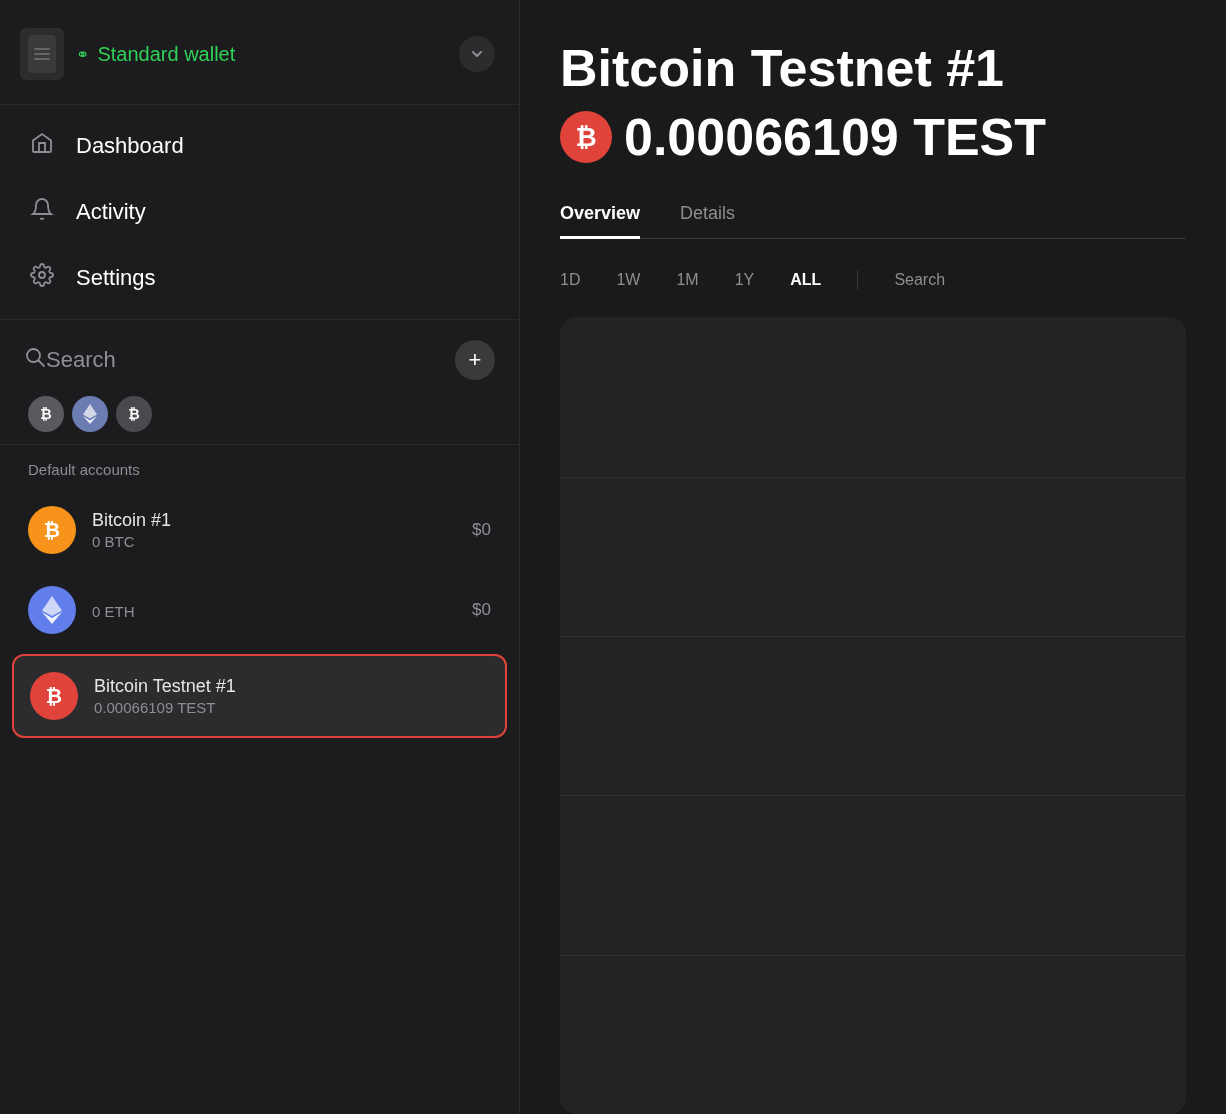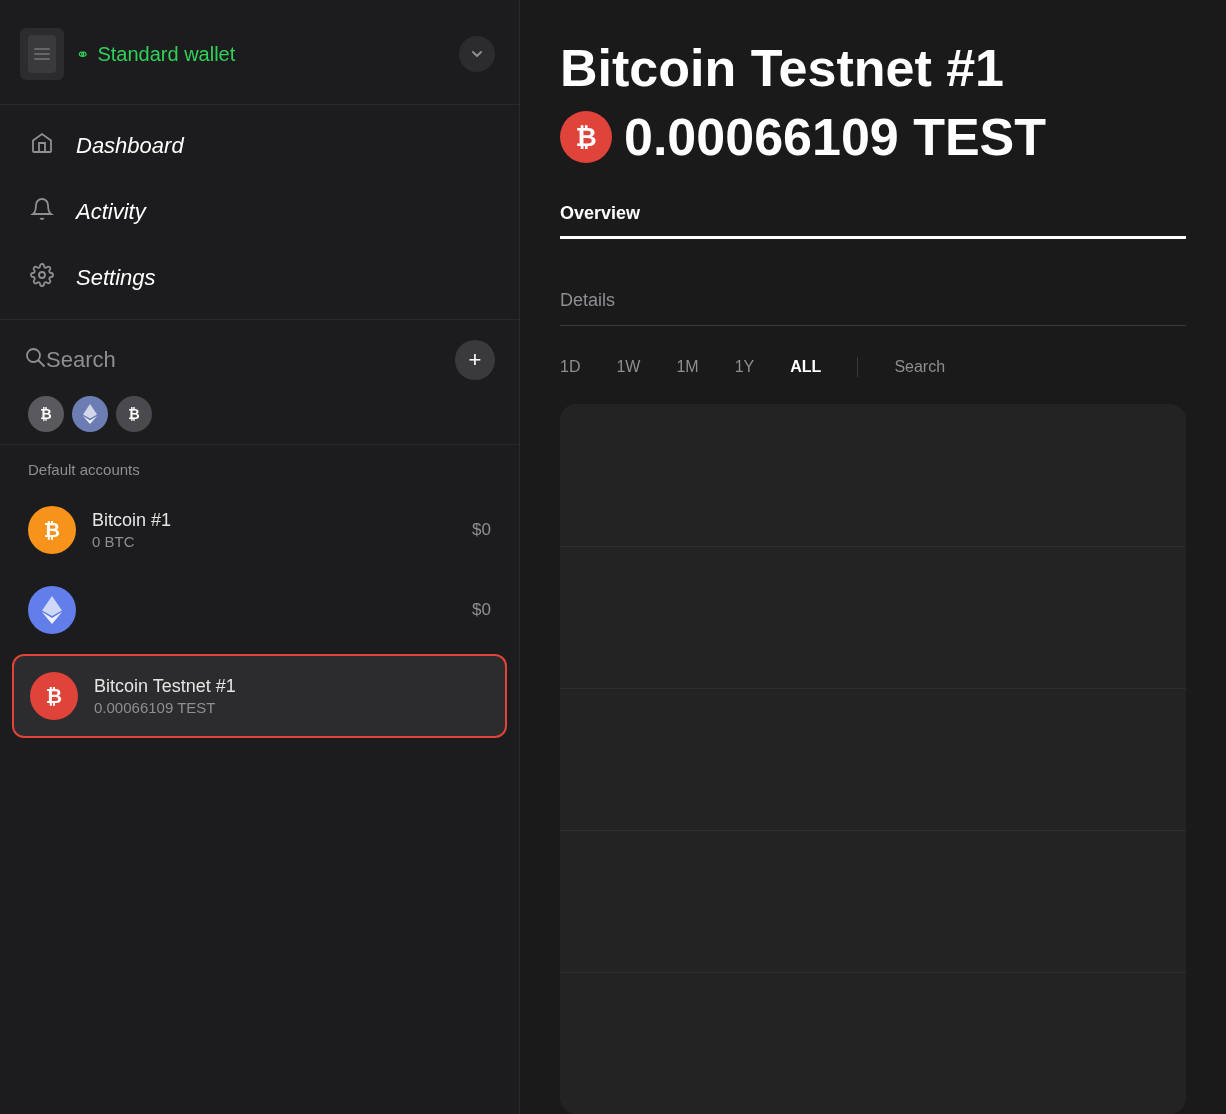--- a/index.html
+++ b/index.html
@@ -108,21 +108,20 @@
       border-bottom: 1px solid #2a2a2a;
     }
 
     .nav-item {
       display: flex;
       align-items: center;
       gap: 20px;
       padding: 18px 28px;
       cursor: pointer;
       border-radius: 0;
-      font-style: italic;
     }
 
     .nav-icon {
       font-size: 22px;
       color: #8e8e93;
       width: 28px;
       text-align: center;
     }
 
     .nav-label {
@@ -318,21 +317,20 @@
       font-size: 52px;
       font-weight: 700;
     }
 
     
     .tabs-row {
       display: flex;
       gap: 40px;
       border-bottom: 1px solid #3a3a3c;
       margin-bottom: 28px;
-      flex-direction: column;
     }
 
     .tab-item {
       padding: 12px 0;
       font-size: 18px;
       cursor: pointer;
       color: #8e8e93;
       border-bottom: 3px solid transparent;
       margin-bottom: -1px;
     }
@@ -490,20 +488,21 @@
     </div>
 
     <div class="account-item">
       <div class="coin-avatar coin-eth-purple">
         <svg width="20" height="28" viewBox="0 0 20 28" fill="none">
           <path d="M10 0L0 14.5l10 5.5 10-5.5L10 0z" fill="rgba(255,255,255,0.7)"></path>
           <path d="M10 22L0 16l10 12 10-12-10 6z" fill="rgba(255,255,255,0.9)"></path>
         </svg>
       </div>
       <div class="account-info">
+        <div class="account-balance-crypto">0 ETH</div>
       </div>
       <div class="account-balance-usd">$0</div>
     </div>
 
     <div class="account-item selected">
       <div class="coin-avatar coin-btc-red">₿</div>
       <div class="account-info">
         <div class="account-name">Bitcoin Testnet #1</div>
         <div class="account-balance-crypto">0.00066109 TEST</div>
       </div>

